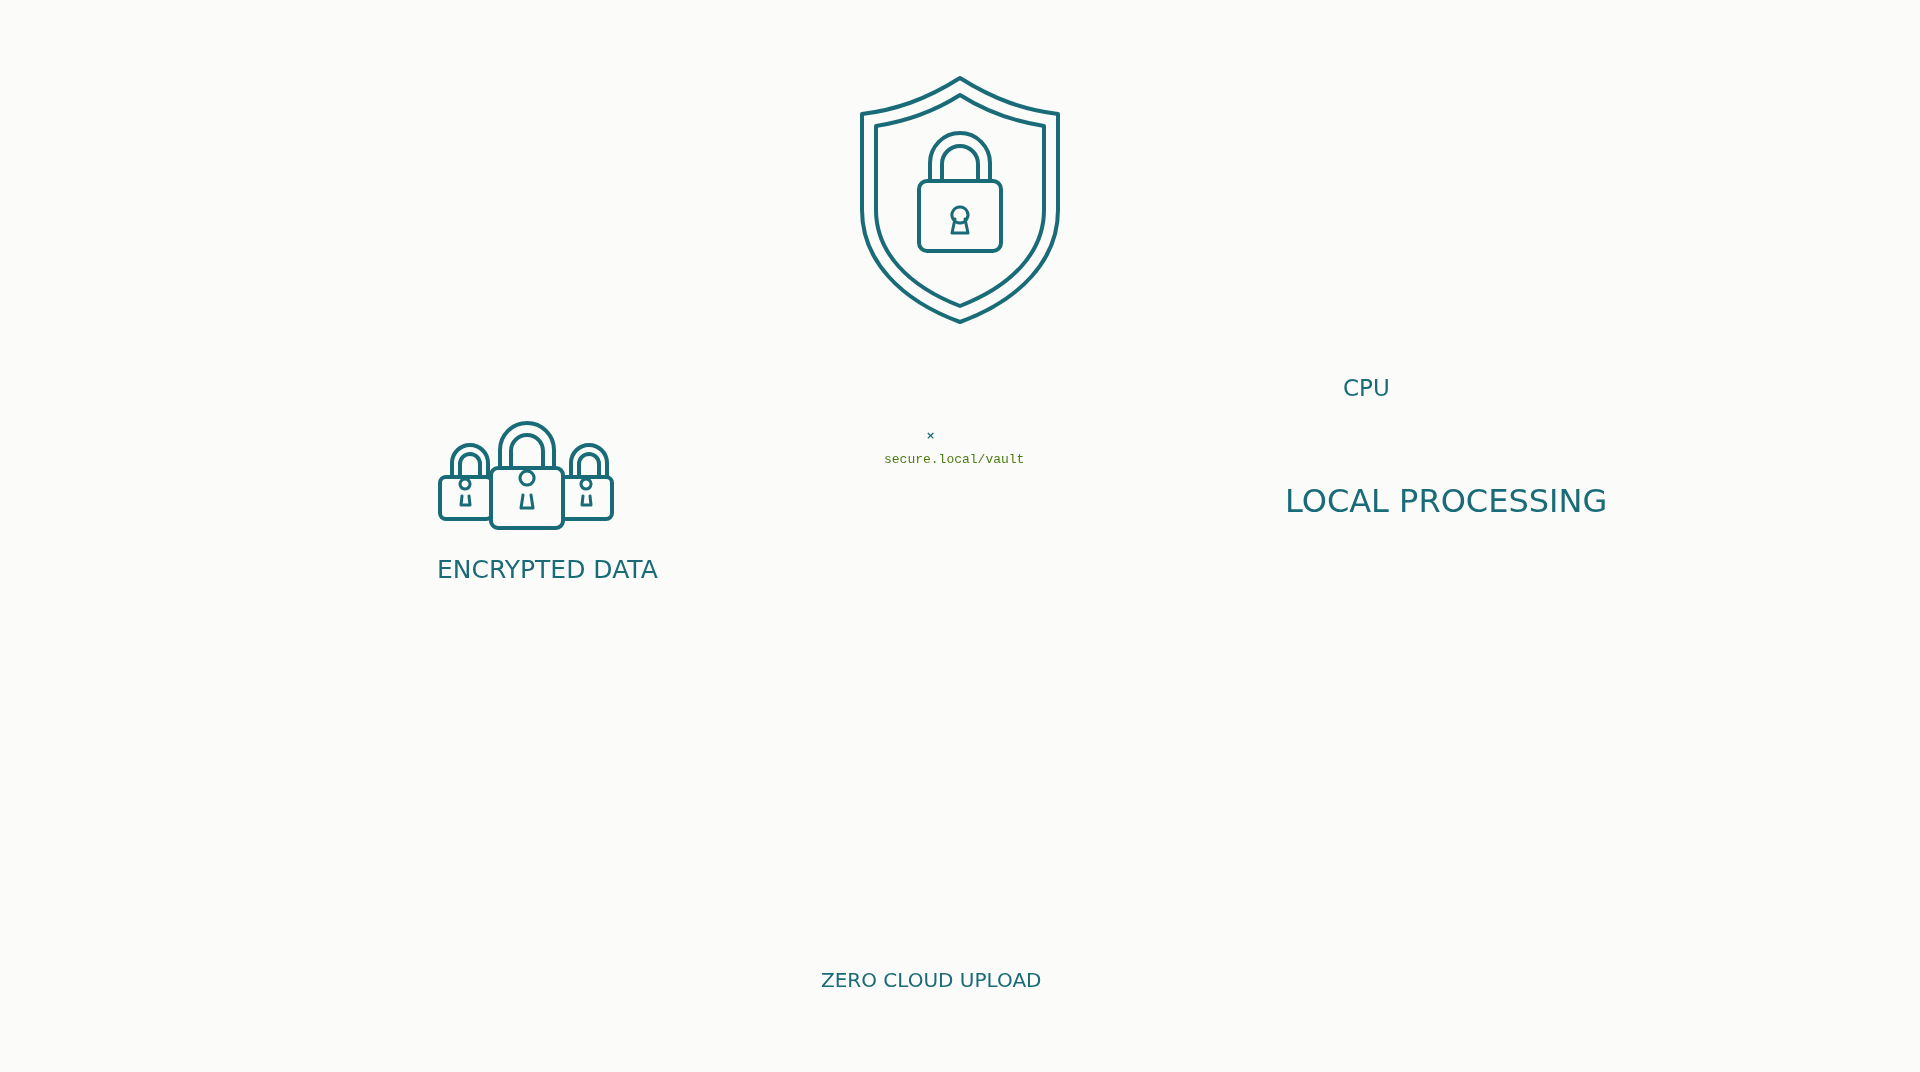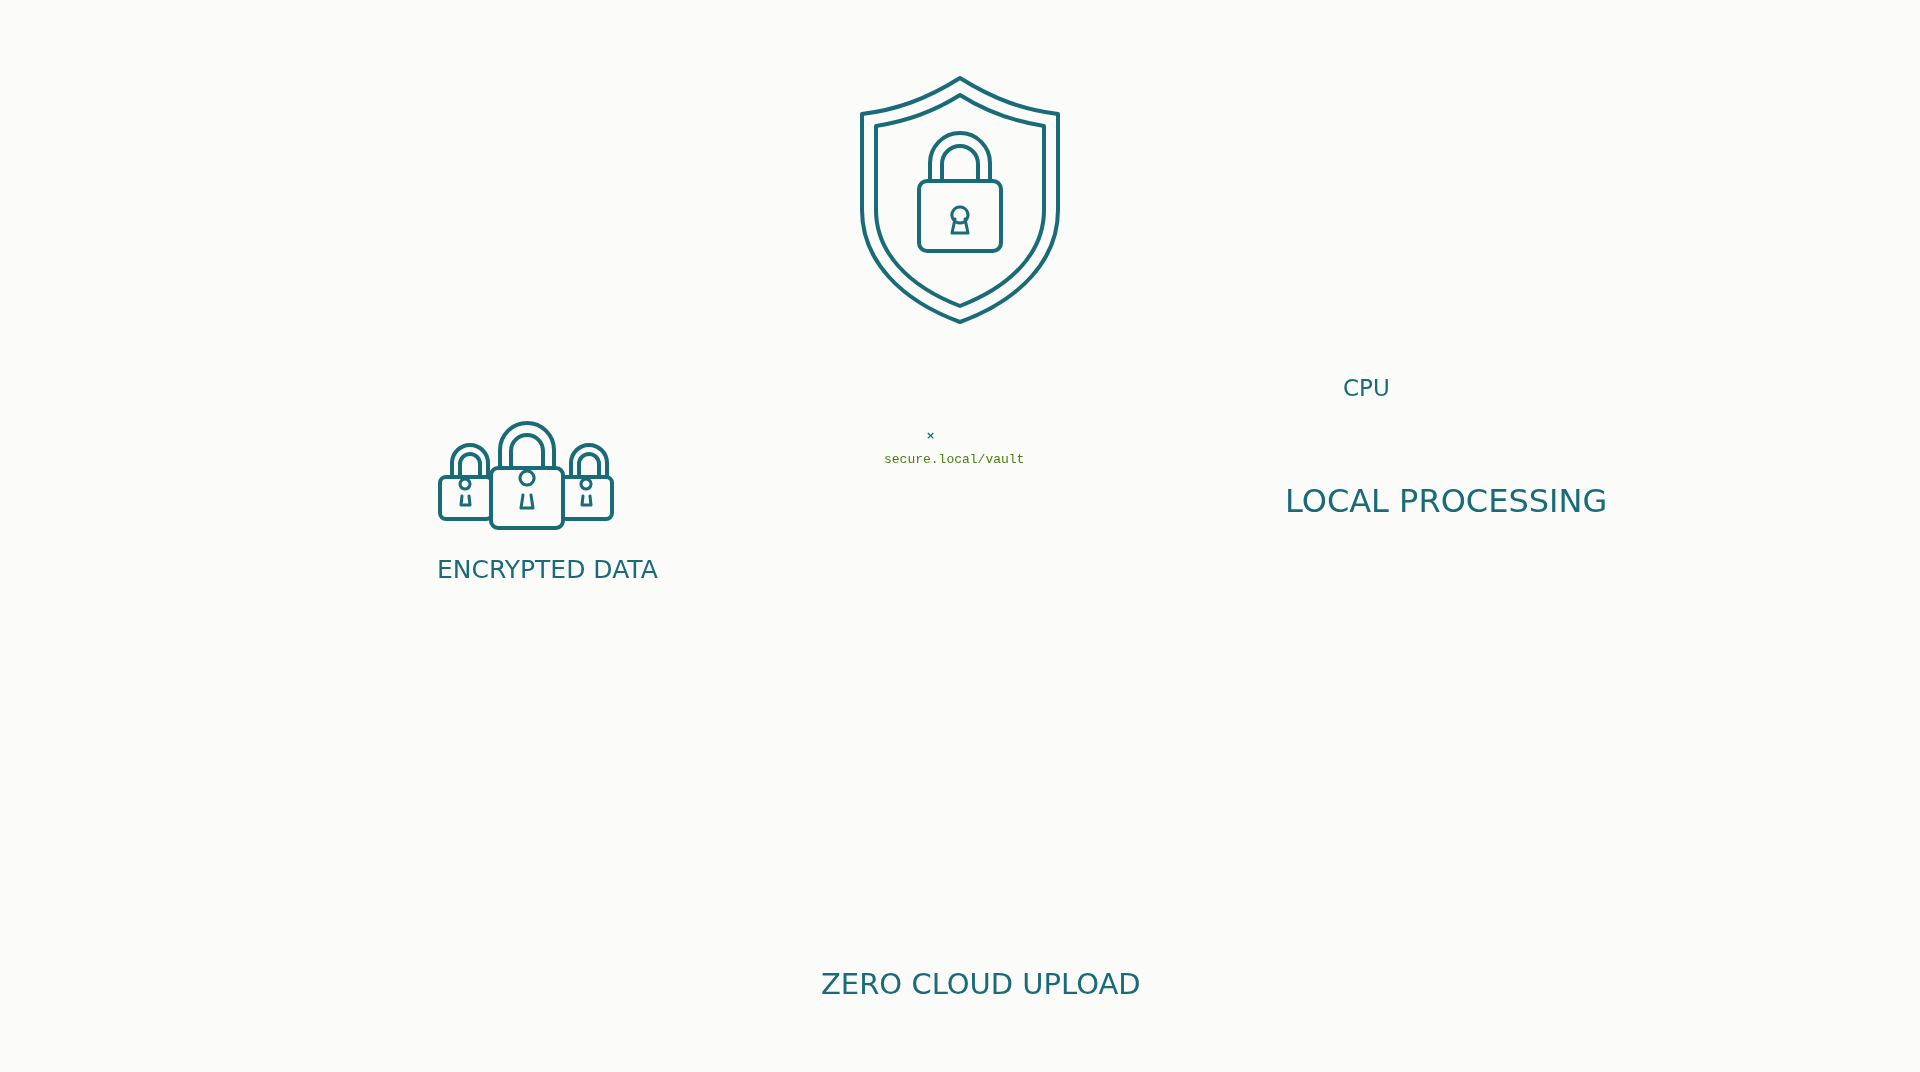--- a/index.html
+++ b/index.html
@@ -227,21 +227,21 @@
     <line class="stroke-thin" x1="884" y1="803" x2="1035" y2="952">
     <line class="stroke-thin" x1="1035" y1="803" x2="884" y2="952">
   </line></line></path></path></path></path></g>
 
 
 
 <div class="label" style="left:437px; top:557px; font-size:25px;">ENCRYPTED DATA</div>
 
 <div class="label" style="left:1257px; top:485px; font-size:32px;margin-left:28px;">LOCAL PROCESSING</div>
 
-<div class="label" style="left:821px; top:970px; font-size:29px;">ZERO CLOUD UPLOAD</div>
+<div class="label" style="left:821px; top:970px; font-size:20px;">ZERO CLOUD UPLOAD</div>
 
 <div class="cpu-text" style="left:1343px; top:377px; font-size:23px;">CPU</div>
 
 <div class="url-text" style="left:884px; top:453px;">secure.local/vault</div>
 
 <div class="tabx" style="left:926px; top:430px;">×</div>
 
 
 
 

